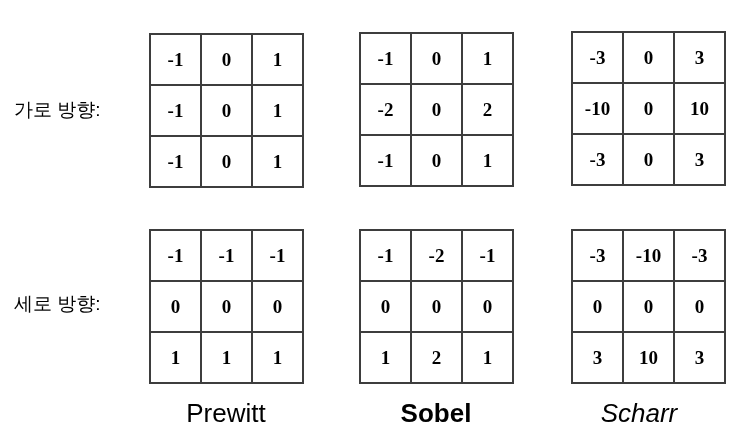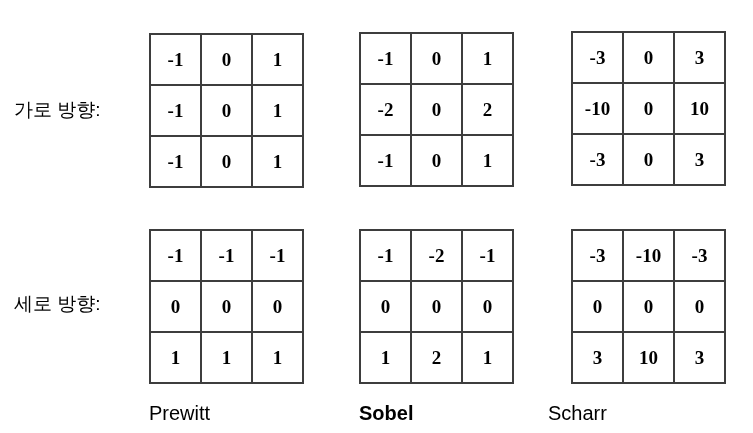--- a/index.html
+++ b/index.html
@@ -51,27 +51,28 @@
   .k-0-2 { left: 571px; top: 31px; }
   
   .k-1-0 { left: 149px; top: 229px; }
   .k-1-1 { left: 359px; top: 229px; }
   .k-1-2 { left: 571px; top: 229px; }
 
   .col-label {
     position: absolute;
     top: 401px;
     width: 154px;
-    font-size: 20px;
+    text-align: center;
+    font-size: 26px;
     line-height: 24px;
     color: #000000;
   }
   .col-label.c0 { left: 149px; }
   .col-label.c1 { left: 359px; font-weight: bold; }
-  .col-label.c2 { left: 548px; }
+  .col-label.c2 { left: 562px; font-style: italic; }
 </style>
 </head>
 <body>
 
 <div class="page">
 
   <div class="row-label r1">세로 방향:</div>
 
   <div class="row-label r0">가로 방향:</div>
 

